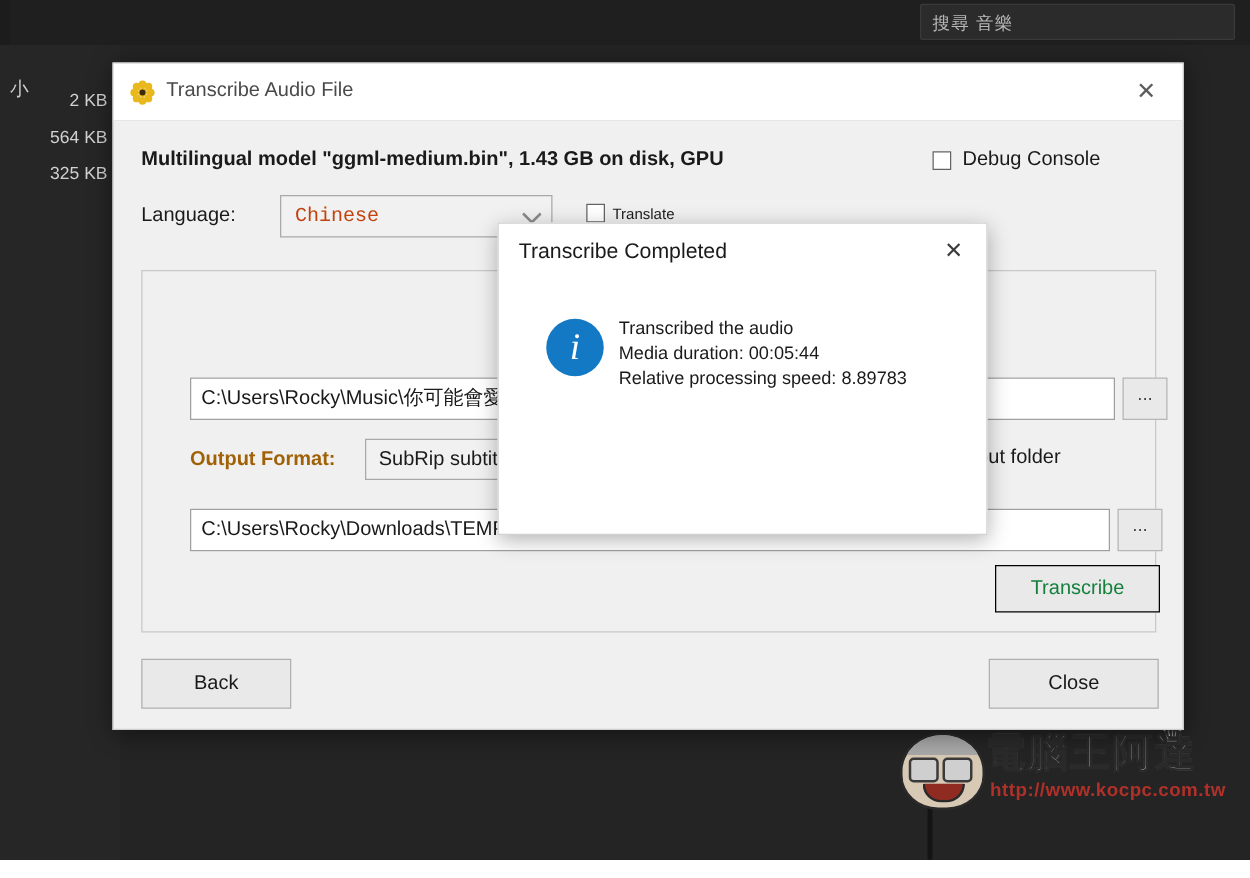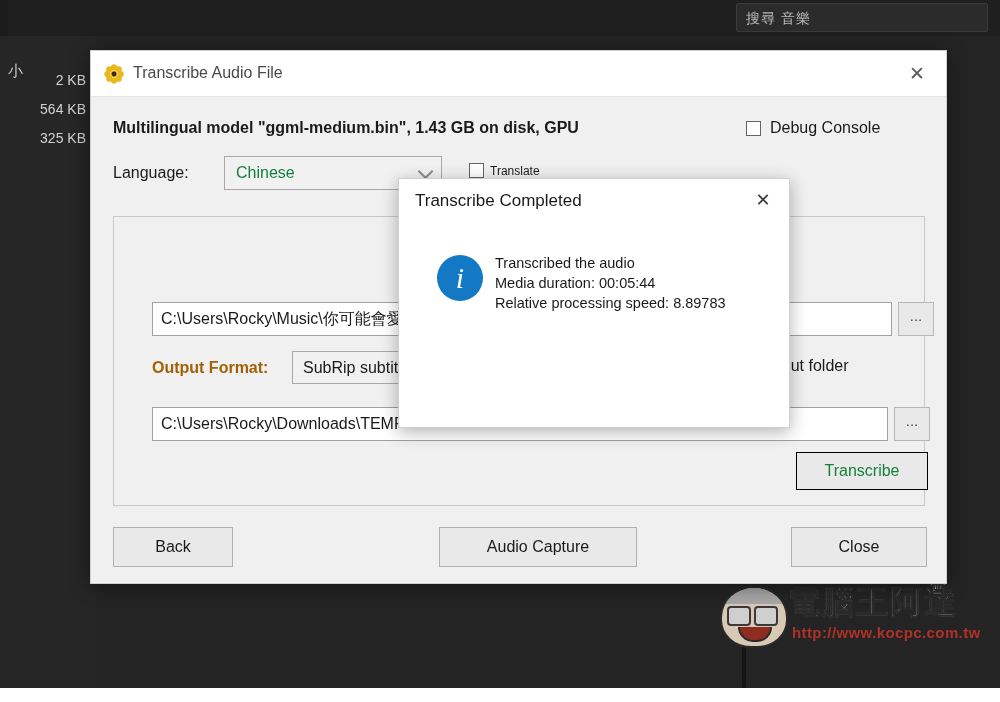--- a/index.html
+++ b/index.html
@@ -237,21 +237,22 @@
     left: 133px; top: 105px;
     width: 218px; height: 34px;
     background: #f1f1f1;
     border: 1px solid #a9a9a9;
     box-sizing: border-box;
   }
   #lang-value {
     position: absolute;
     left: 11px; top: 7px;
     font-size: 16px;
-    color: #15803d;
+    color: #c2410c;
+    font-family: Liberation Mono, monospace;
   }
   #lang-chevron {
     position: absolute;
     right: 10px; top: 9px;
     width: 11px; height: 11px;
     border-right: 2px solid #8a8a8a;
     border-bottom: 2px solid #8a8a8a;
     transform: rotate(45deg);
     box-sizing: border-box;
   }
@@ -523,21 +524,20 @@
         <span id="outfolder-label">Output folder</span>
       </div>
 
       <div class="path-input" id="output-path">C:\Users\Rocky\Downloads\TEMP</div>
       <div class="browse-btn" id="browse-2">...</div>
 
       <div id="transcribe-btn">Transcribe</div>
     </div>
 
     <div class="footer-btn" id="back-btn">Back</div>
-    <div class="footer-btn" id="capture-btn">Audio Capture</div>
     <div class="footer-btn" id="close-btn">Close</div>
   </div>
 
   <div id="modal">
     <div id="modal-title">Transcribe Completed</div>
     <div id="modal-close">✕</div>
     <div id="info-icon">i</div>
     <div id="modal-text">
       <div>Transcribed the audio</div>
       <div>Media duration: 00:05:44</div>

